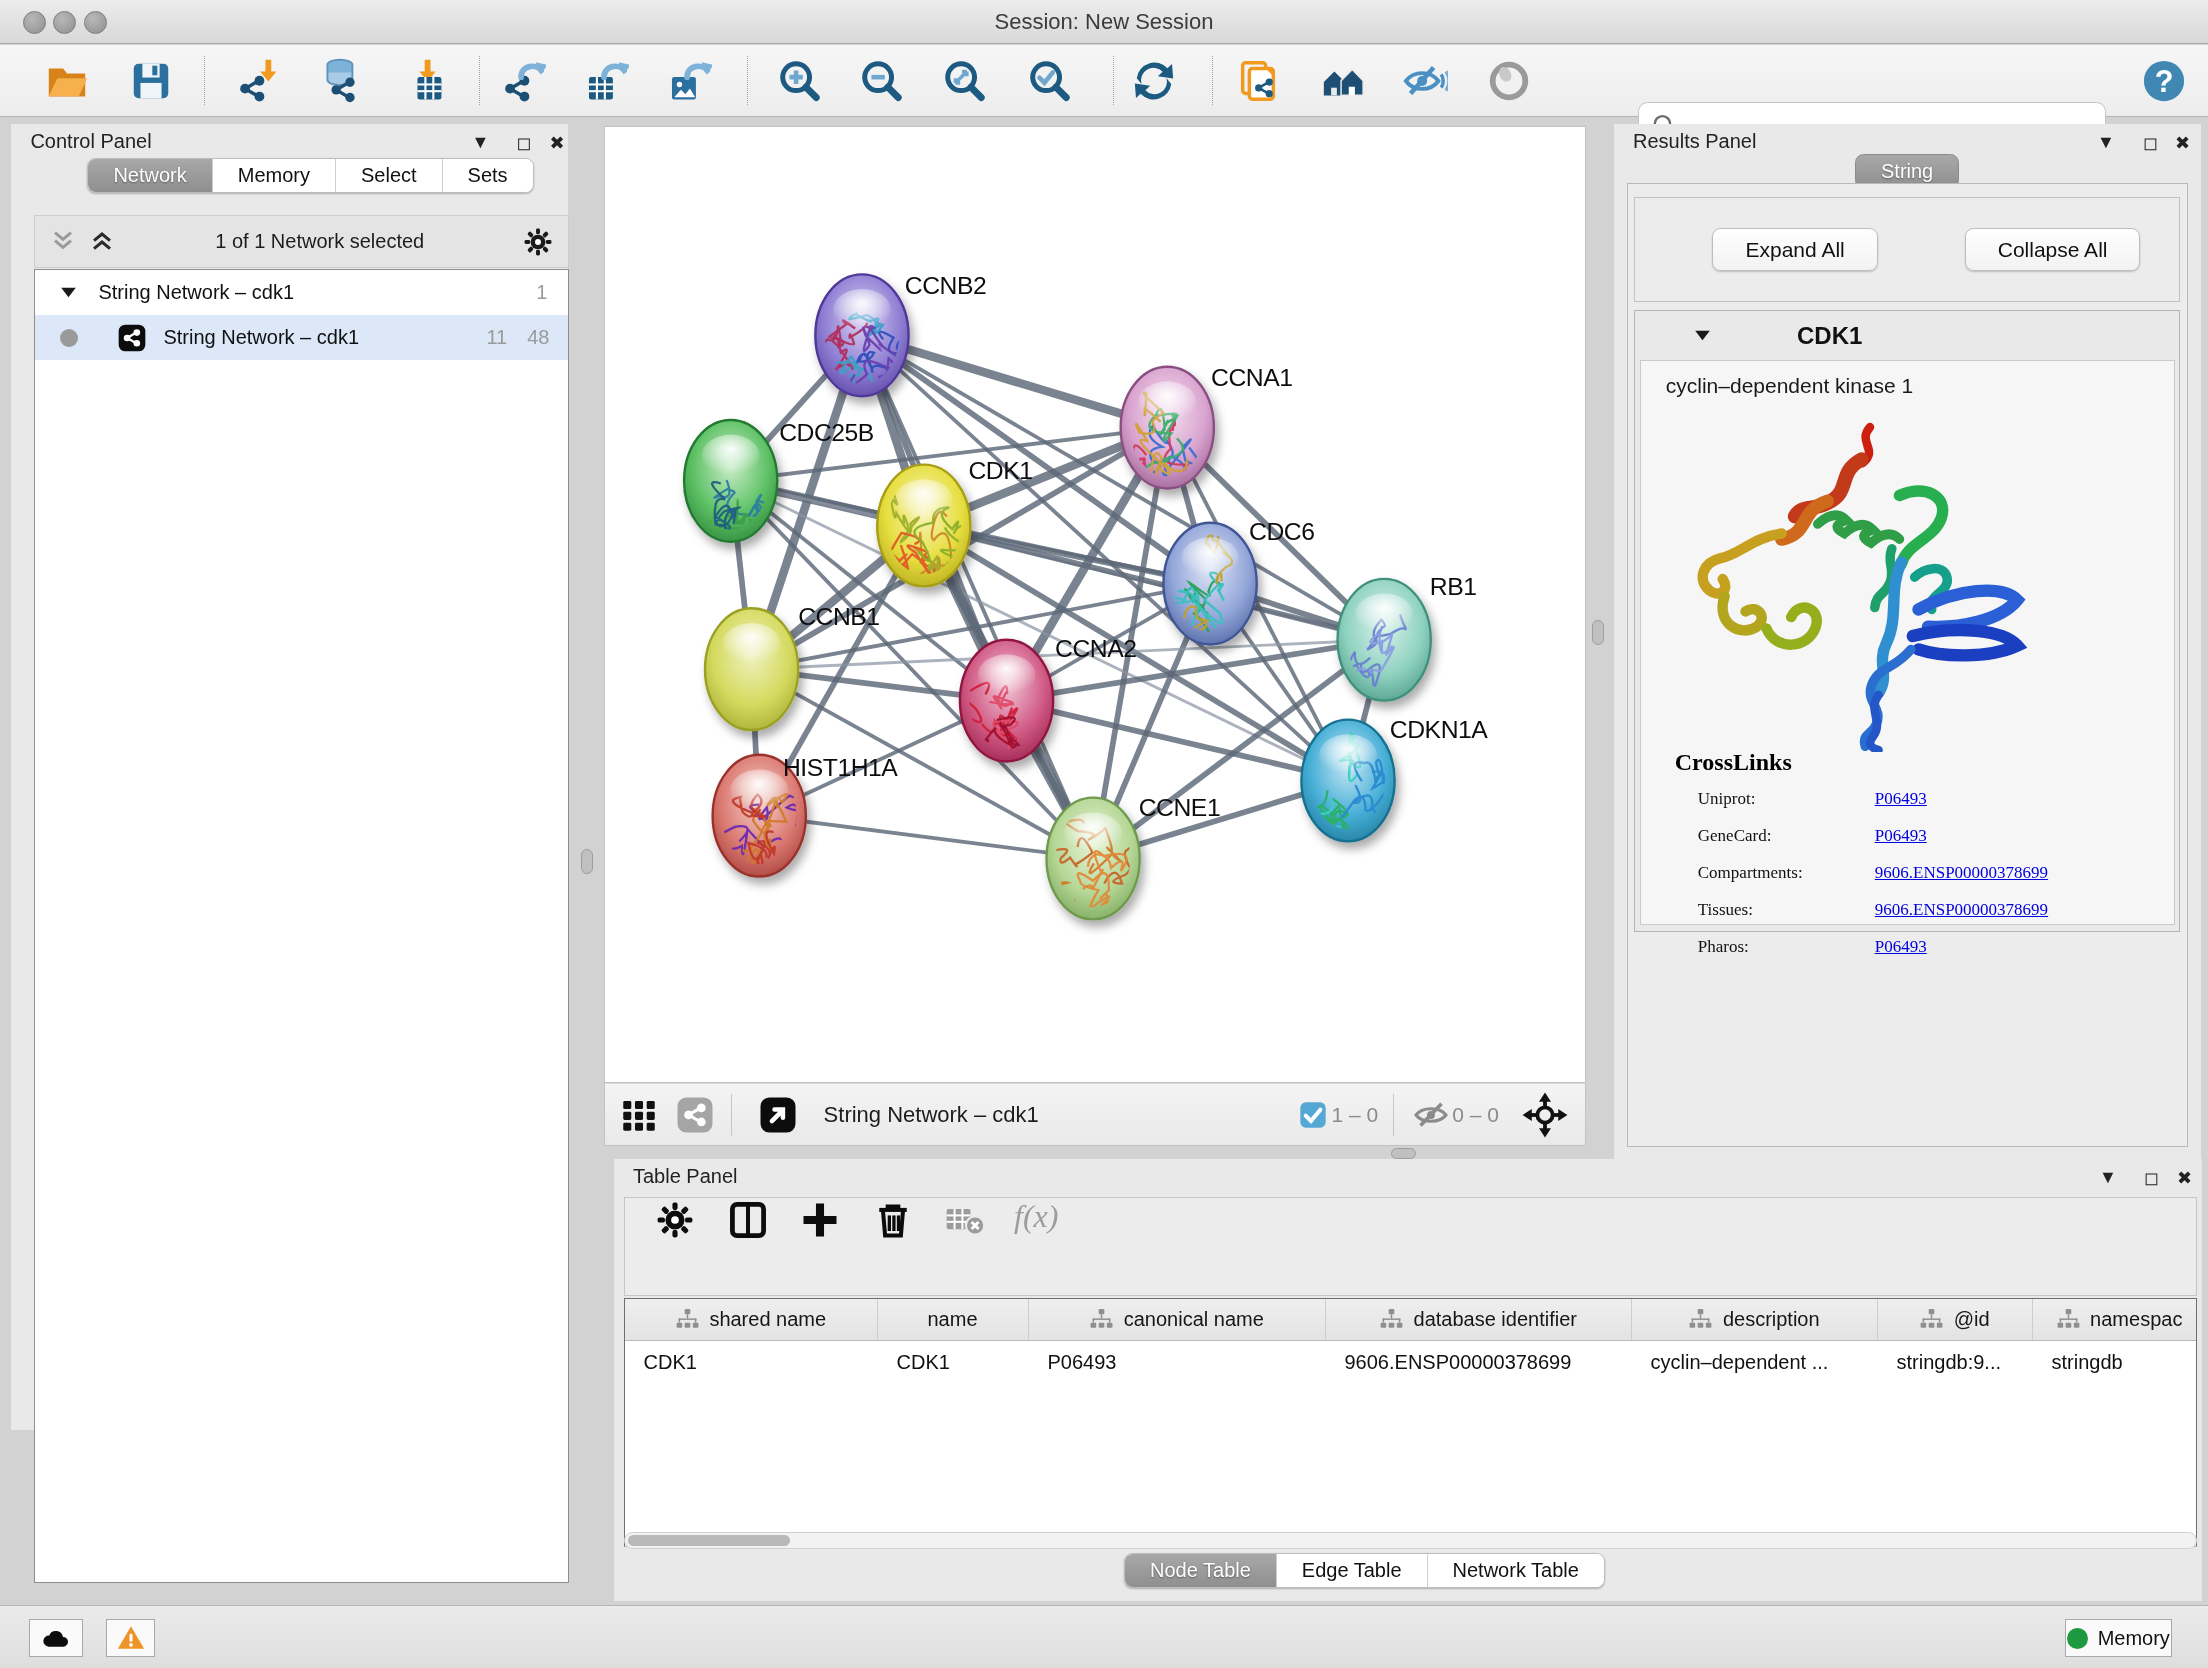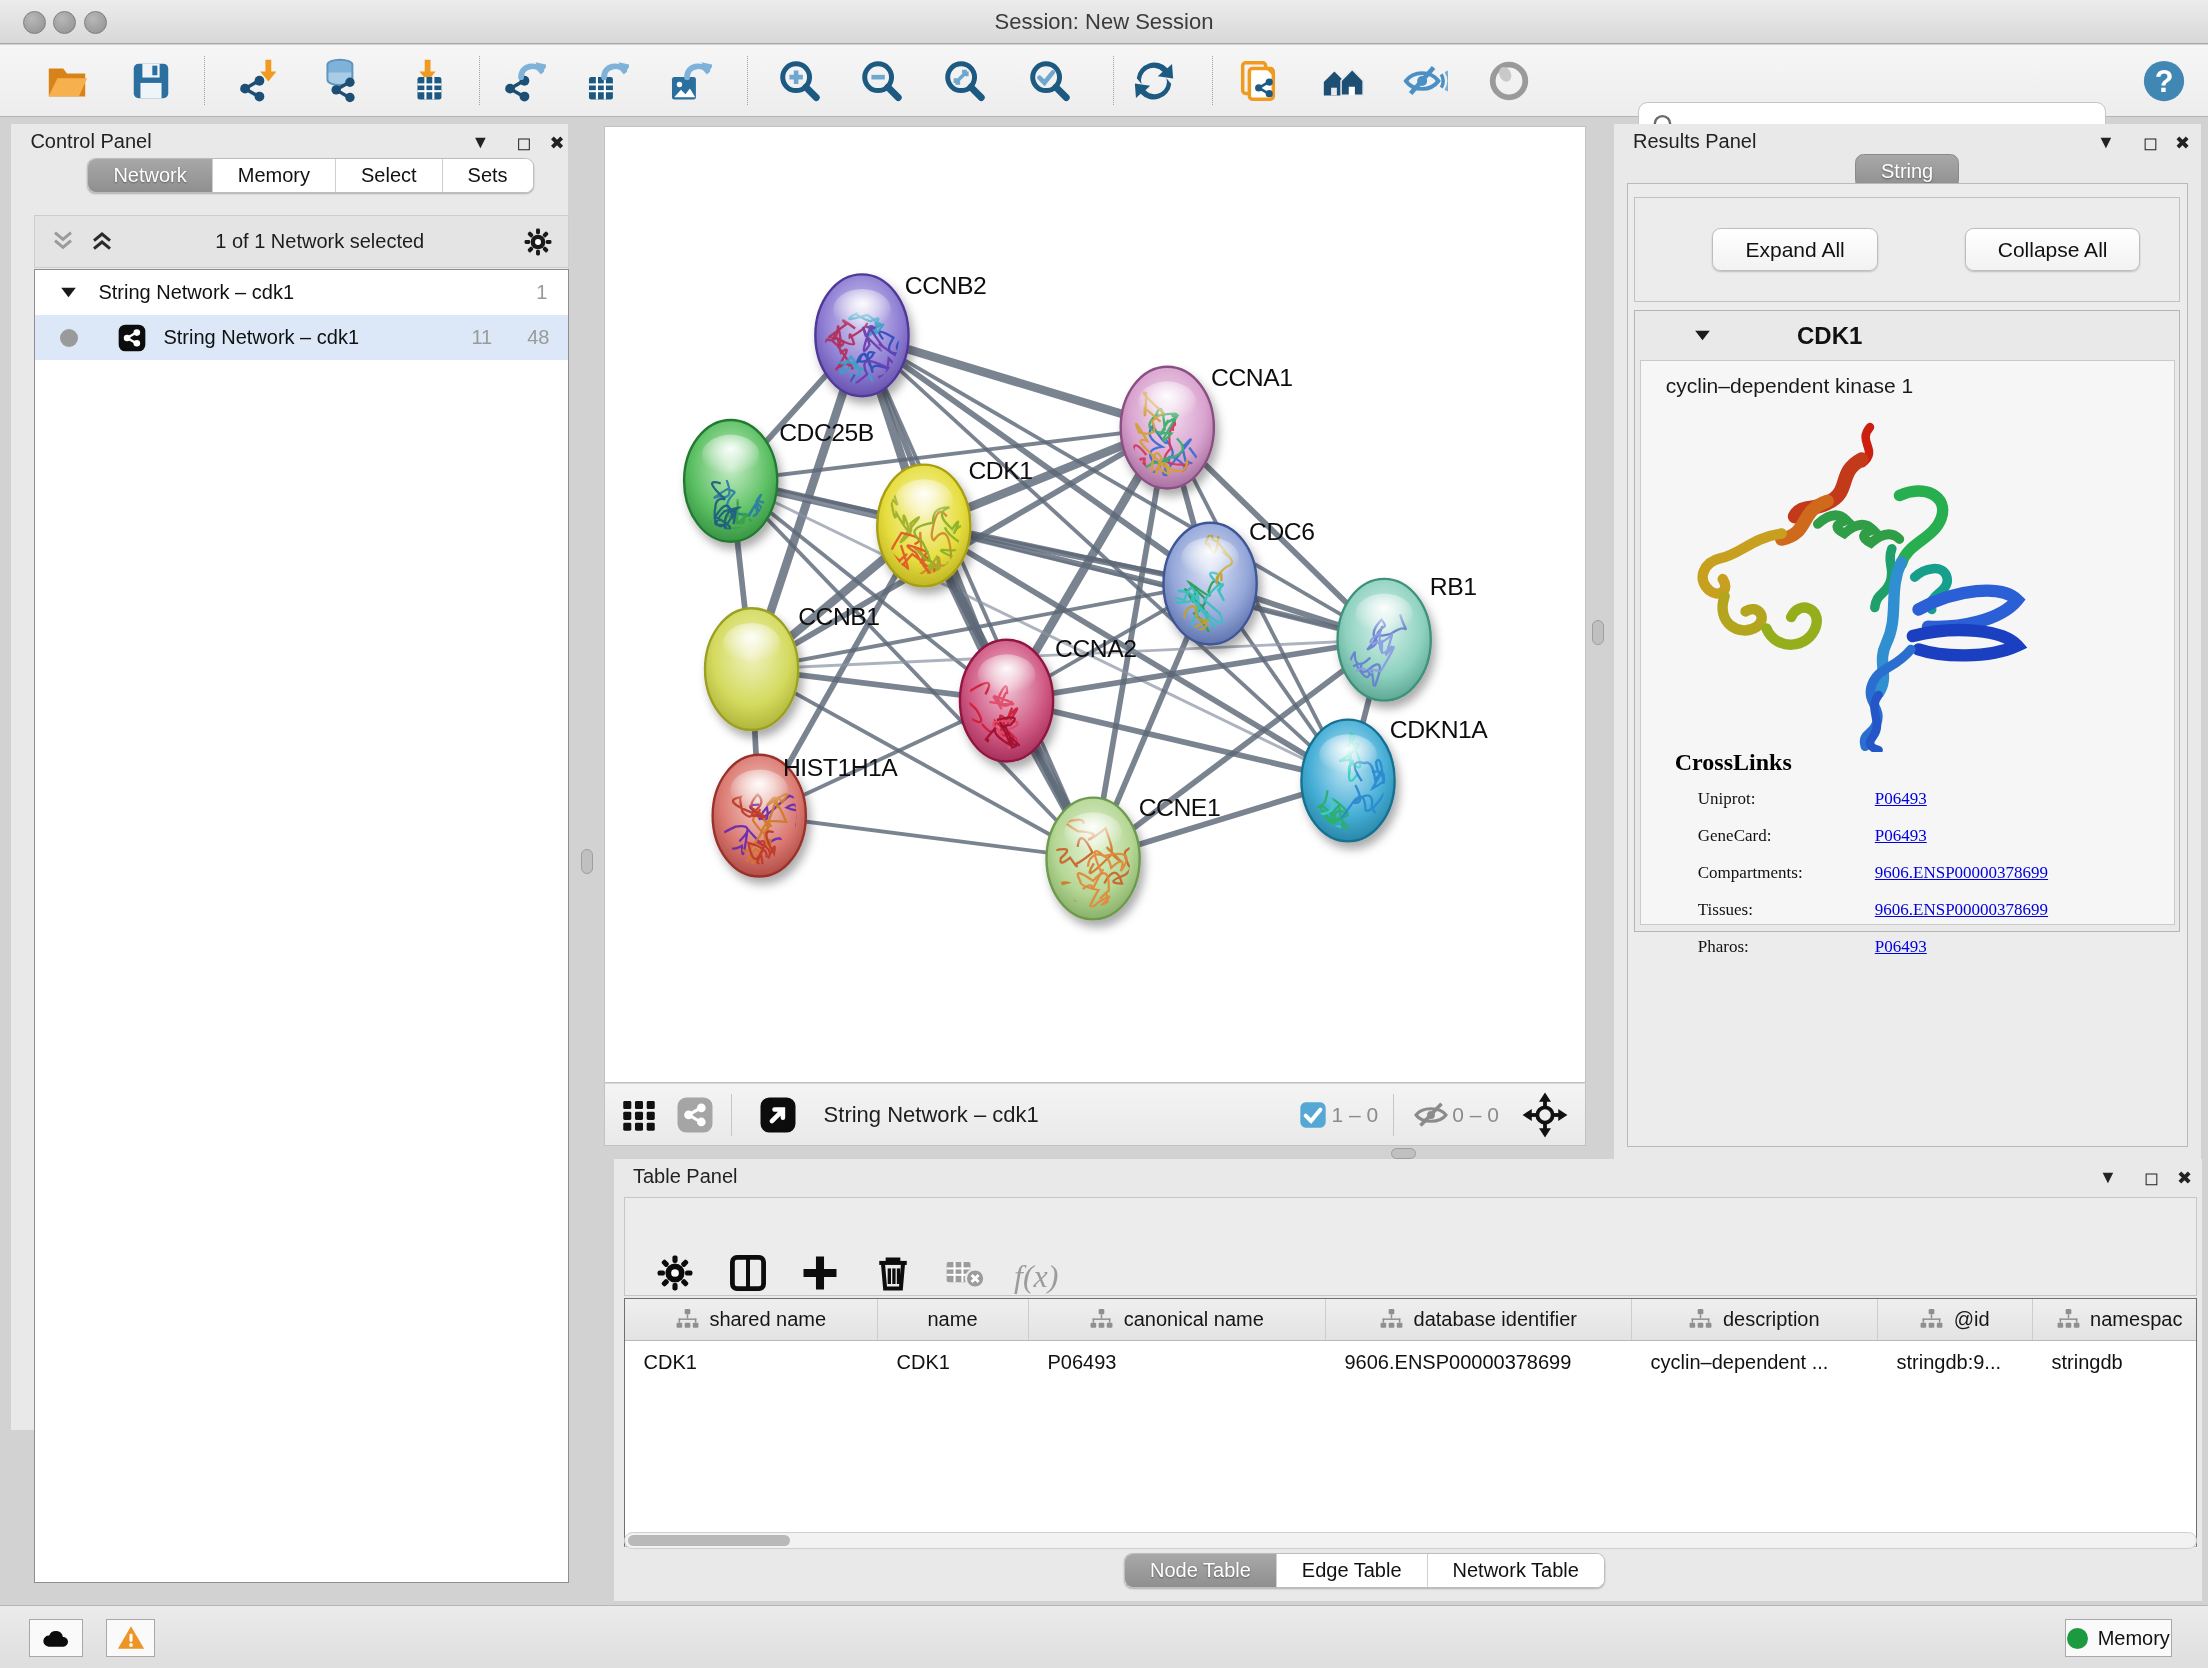--- a/index.html
+++ b/index.html
@@ -95,21 +95,21 @@
     font-family:"Liberation Serif", serif; }
   #crosslinks .cl-title { font-size:24px; font-weight:bold; color:#000; margin-bottom:13.3px; }
   .cl-row { display:flex; font-size:17px; margin-bottom:17px; }
   .cl-label { width:177px; color:#111; margin-left:23px; }
   .cl-link { color:#0000de; text-decoration:underline; }
 
   
   #table-panel { position:absolute; left:614px; top:1159px; width:1588px; height:442px;
     background:#e9e9e9; }
   #tp-toolbar { position:absolute; left:9.5px; top:38px; width:1573px; height:99px;
-    background:#ececec; border:1px solid #c6c6c6; display:flex; align-items:flex-end; }
+    background:#ececec; border:1px solid #c6c6c6; display:flex; align-items:flex-start; }
   .tp-ic { width:44px; height:44px; margin-left:28.5px; }
   #tp-table { position:absolute; left:9.5px; top:139px; width:1573px; height:249px;
     background:#fff; border:1.9px solid #6f6f6f; border-bottom:1px solid #bbb; overflow:hidden; }
   #tp-header { display:flex; height:42px; background:linear-gradient(#efefef,#e3e3e3);
     border-bottom:1px solid #b9b9b9; }
   .th-cell { display:flex; align-items:center; justify-content:center; gap:9.5px;
     font-size:20px; color:#161616; border-right:1px solid #cdcdcd; overflow:hidden;
     flex:0 0 auto; }
   .th-cell svg { width:25px; height:25px; flex:0 0 auto; }
   #tp-row { display:flex; height:42px; }
@@ -508,21 +508,21 @@
       <span style="margin-left:17px">String Network – cdk1</span>
       <span class="tree-count" style="margin-left:auto;margin-right:21px">1</span>
     </div>
     <div class="tree-row sel">
       <span style="width:18px;height:18px;border-radius:50%;background:#9a9a9a;margin-left:25px"></span>
       <svg viewBox="0 0 24 24" style="width:32px;height:32px;margin-left:38px;color:#0c0c0c">
           <use href="#sym-share-badge"></use>
         </svg>
       <span style="margin-left:15px">String Network – cdk1</span>
       <span class="tree-count" style="margin-left:auto">11</span>
-      <span class="tree-count" style="margin-left:35px;margin-right:19px">48</span>
+      <span class="tree-count" style="margin-left:20px;margin-right:19px">48</span>
     </div>
   </div>
 </div>
 
 <div class="knob" style="left:581px;top:849px;width:12.4px;height:25px"></div>
 <div class="knob" style="left:1592px;top:620px;width:12.4px;height:25px"></div>
 <div class="knob" style="left:1391px;top:1148px;width:25px;height:11.4px"></div>
 
 <div id="net-canvas">
   <svg id="graph-svg" width="980" height="955" viewBox="0 0 1030 1004">

